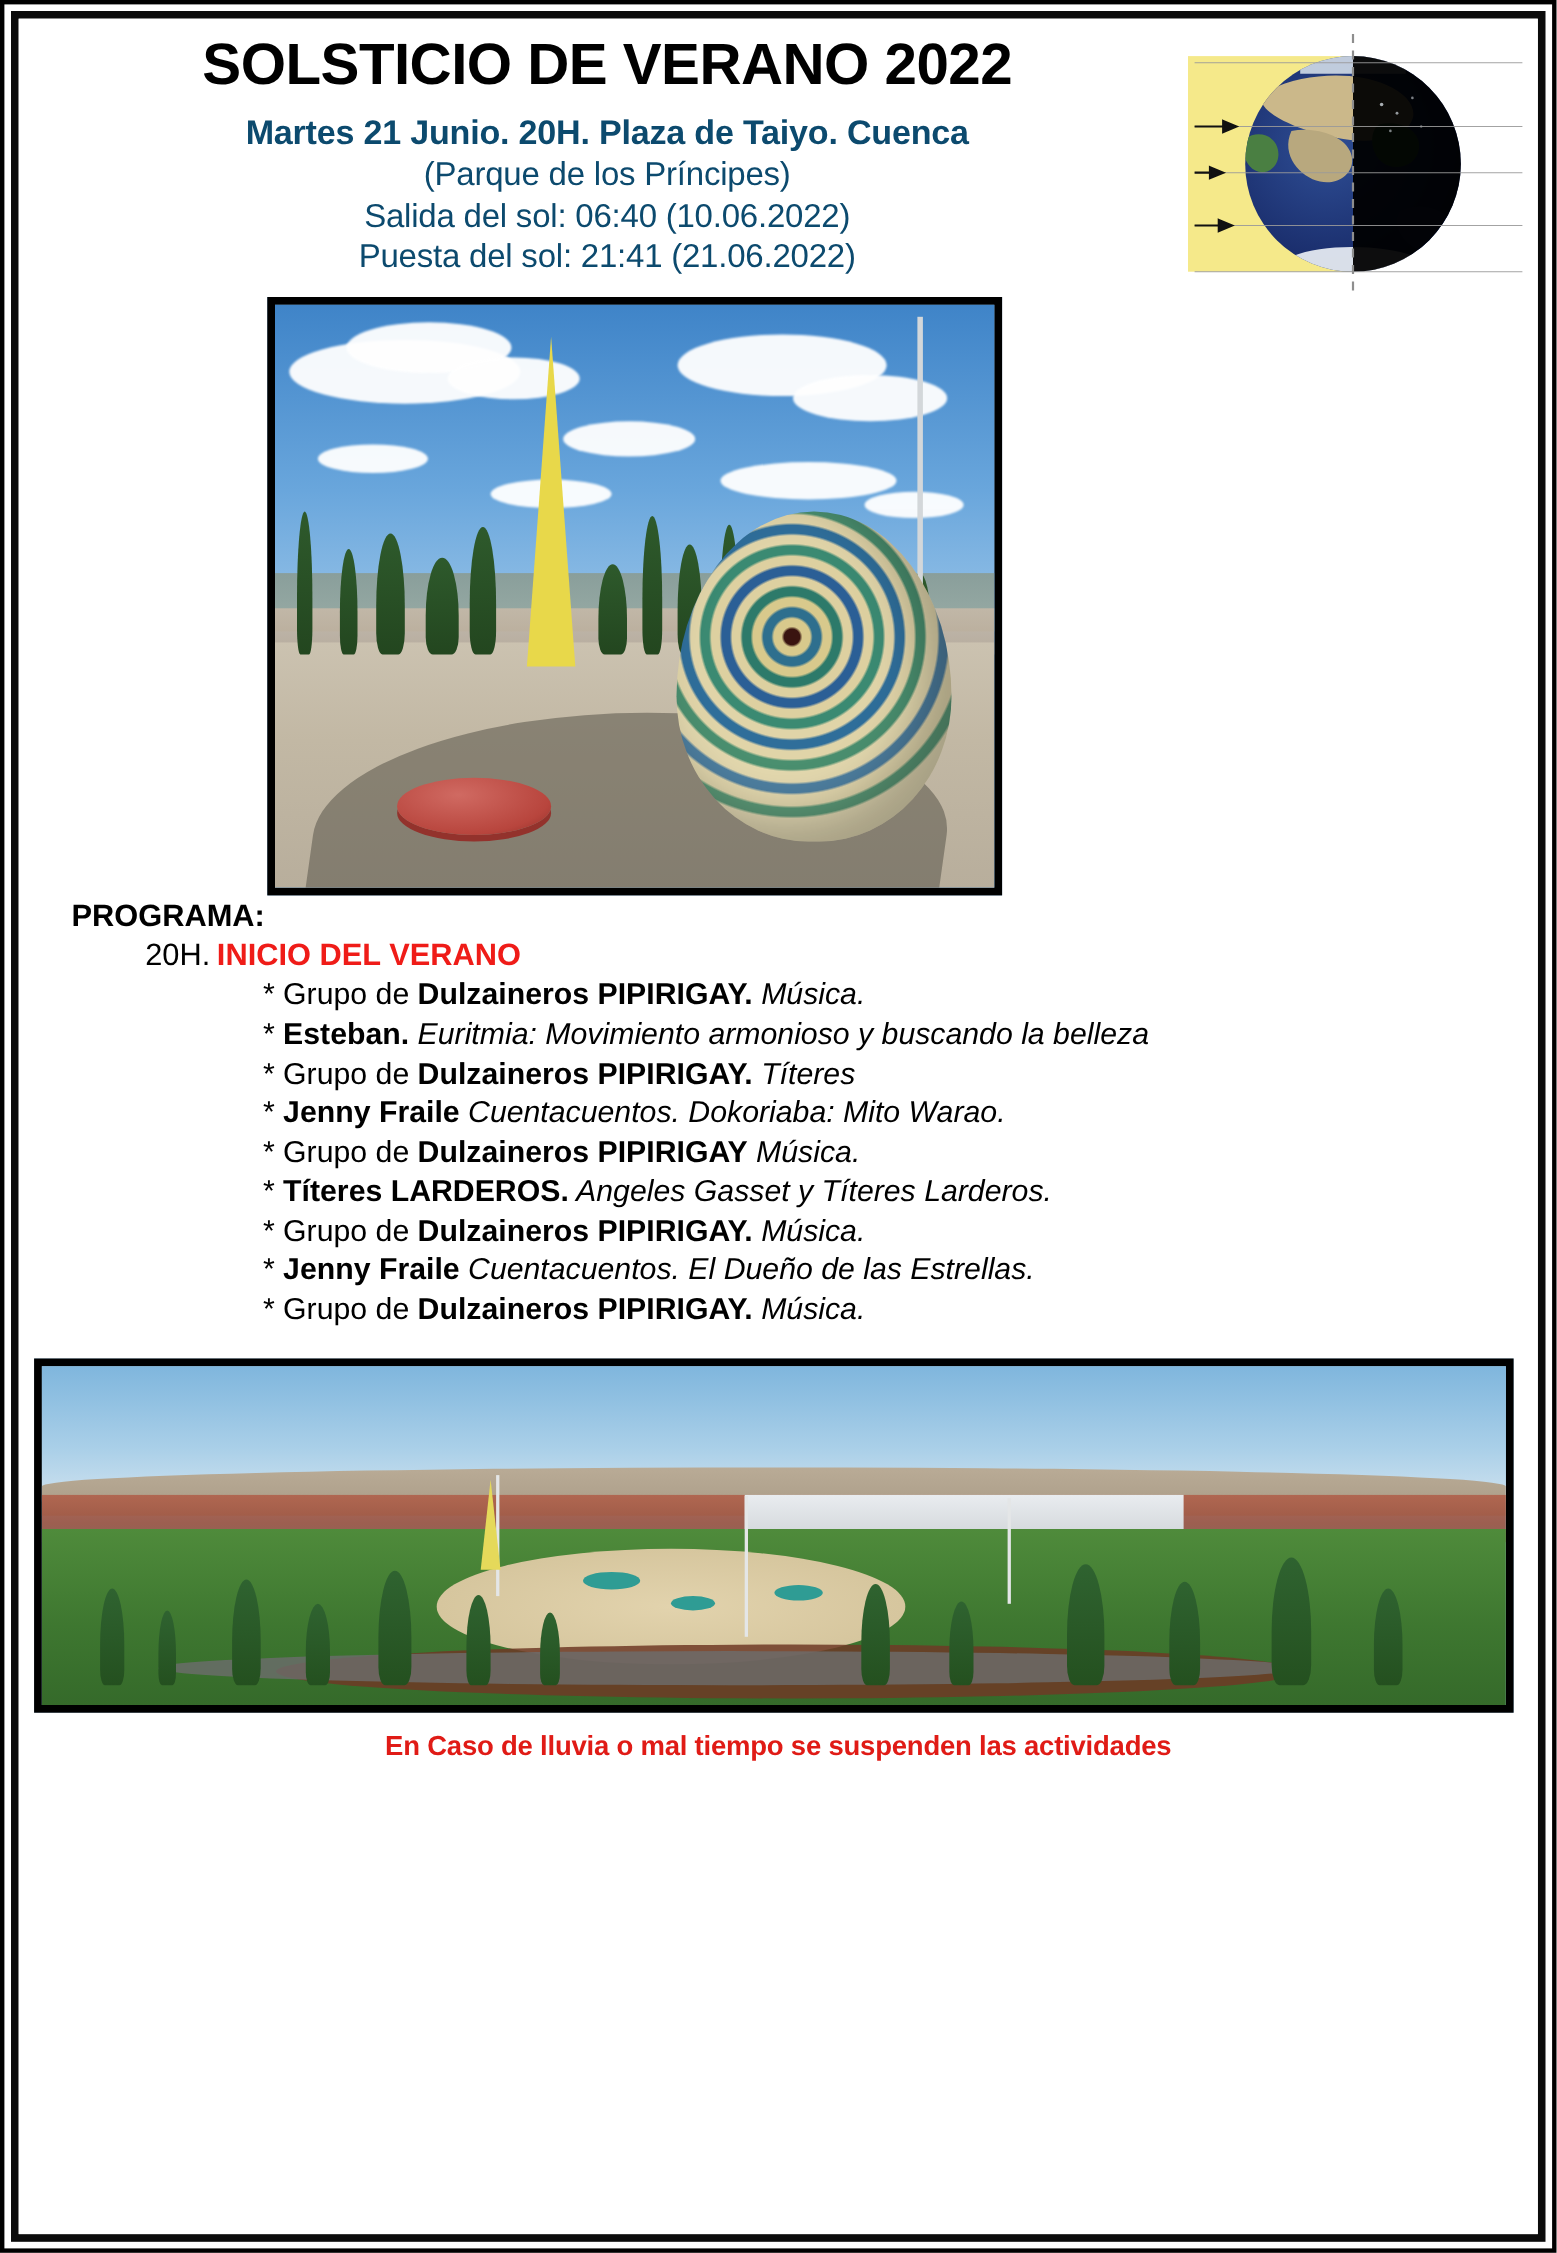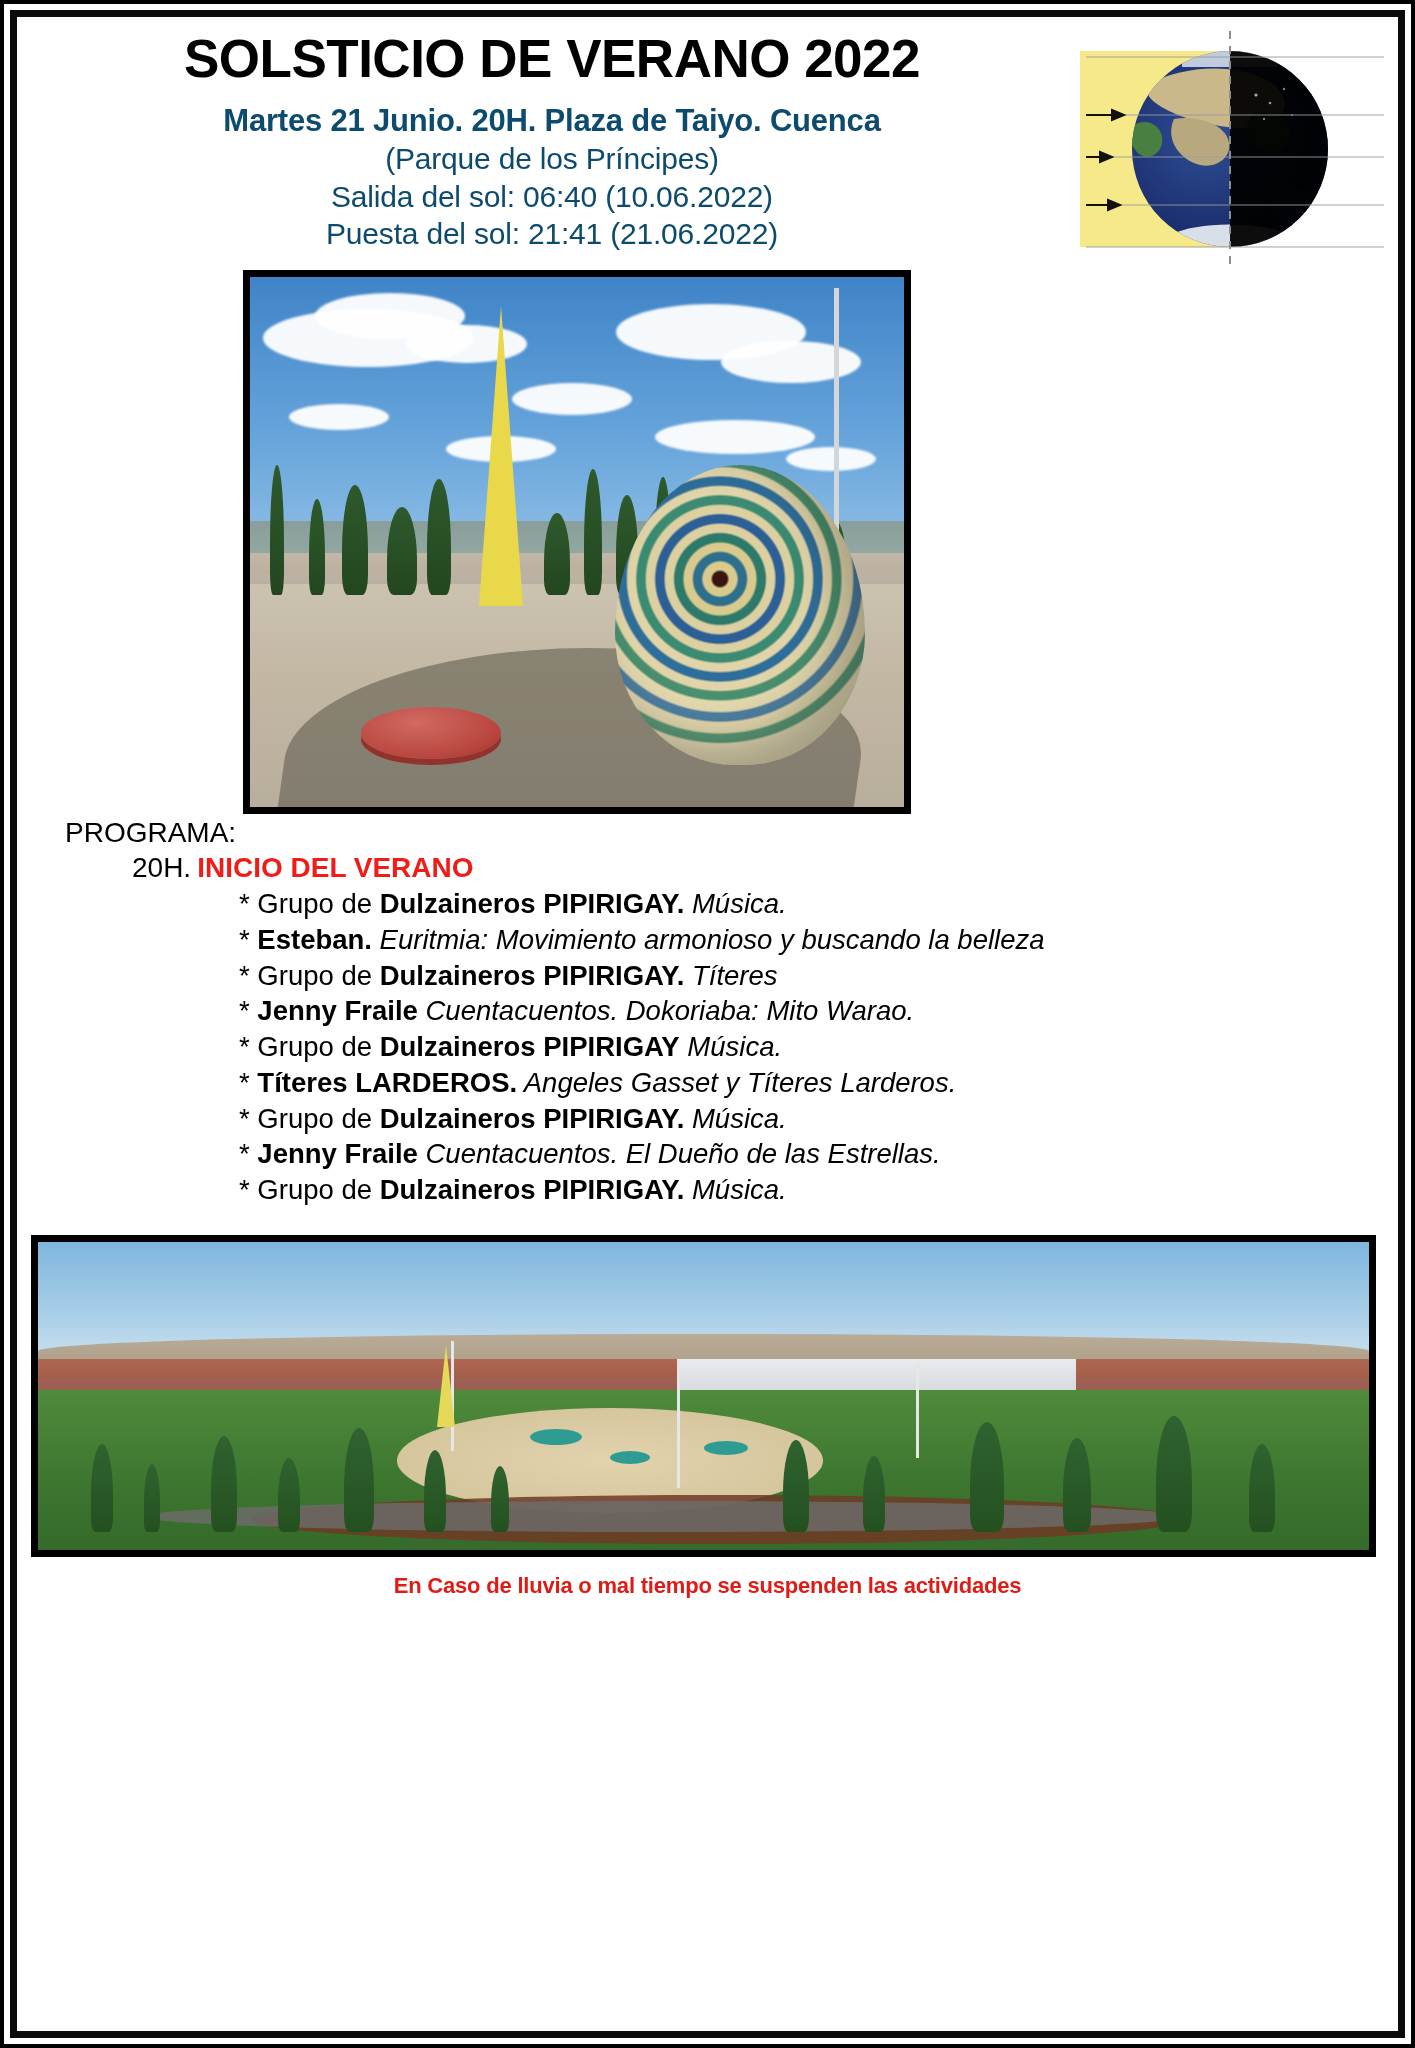--- a/index.html
+++ b/index.html
@@ -213,21 +213,21 @@
   
   .programa {
     position: absolute;
     left: 0;
     top: 800px;
     width: 100%;
   }
   .programa-title {
     margin: 0 0 2px 48px;
     font-size: 28px;
-    font-weight: normal;
+    font-weight: bold;
     color: #000000;
   }
   .programa-time-row {
     margin: 0 0 2px 115px;
     font-size: 28px;
     color: #000000;
     line-height: 1.18;
   }
   .time-label { font-weight: normal; }
   .time-head {
@@ -349,21 +349,21 @@
 
   
   .footer {
     position: absolute;
     left: 0;
     top: 1556px;
     width: 100%;
     text-align: center;
   }
   .footer-text {
-    font-size: 22px;
+    font-size: 25px;
     font-weight: bold;
     color: #e01b16;
     letter-spacing: -0.2px;
   }
 </style>
 </head>
 <body>
 
 <div class="poster-outer">
   <div class="poster-mid">

